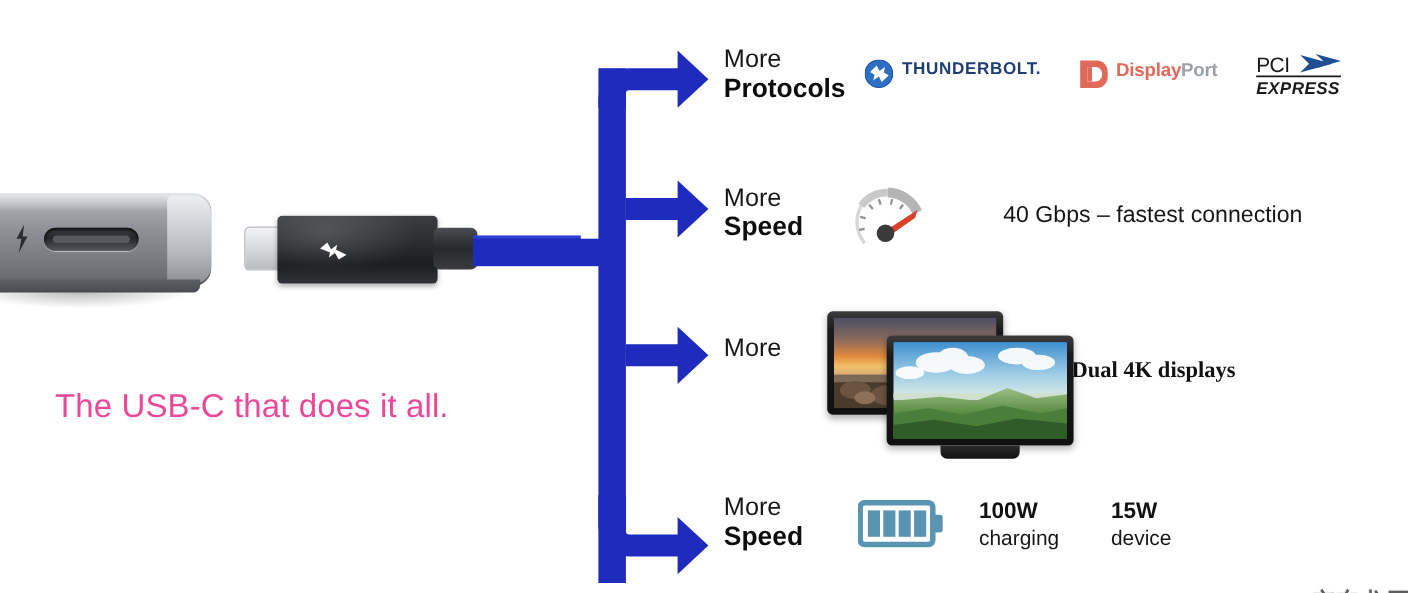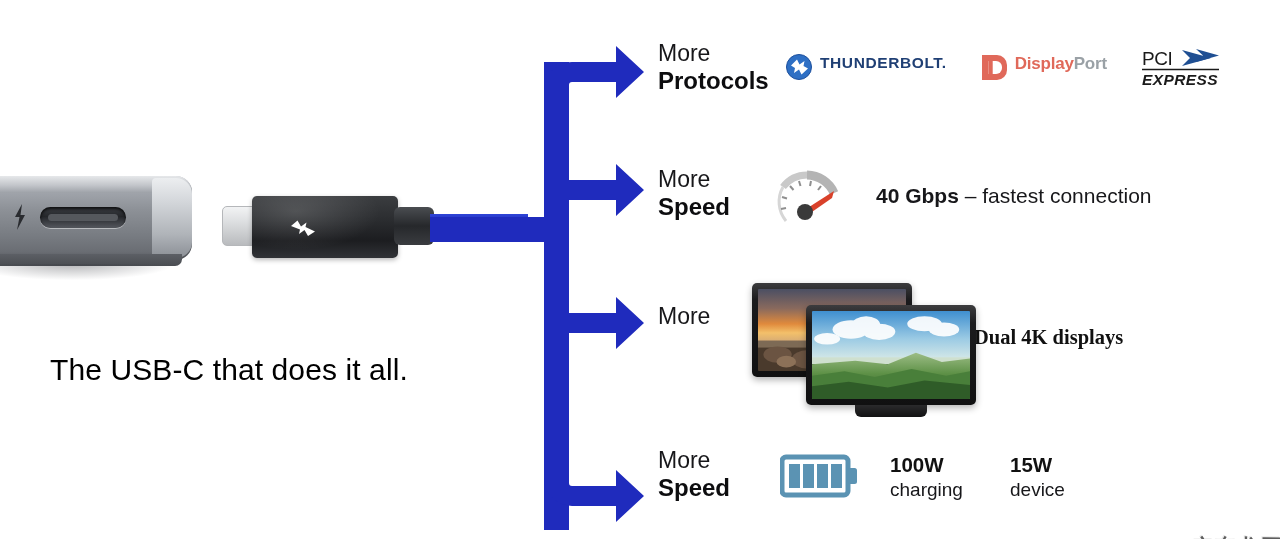--- a/index.html
+++ b/index.html
@@ -95,21 +95,21 @@
   }
   .cable {
     position: absolute; left: 208px; top: 18px;
     width: 98px; height: 24px;
     background: linear-gradient(180deg,#2f44d6 0%, #1c2bb8 45%, #141f96 100%);
   }
 
   .tagline {
     position: absolute; left: 50px; top: 353px;
     font-size: 30px; font-weight: 400; letter-spacing: .1px;
-    color: #000000; white-space: nowrap;
+    color: #ec4899; white-space: nowrap;
   }
 
   
   .arrows { position: absolute; left: 430px; top: 20px; width: 240px; height: 510px; }
 
   
   .row { position: absolute; left: 658px; }
   .row-label { width: 118px; line-height: 1.17; }
   .row-label .more { font-size: 23px; font-weight: 400; color: #17171a; }
   .row-label .key  { font-size: 24px; font-weight: 700; color: #0d0d0f; }
@@ -135,21 +135,21 @@
   .dp-word .dp-b { color: #9aa1a6; }
 
   .pci-logo { width: 82px; height: 42px; }
 
   
   .gauge { position: absolute; left: 108px; top: 3px; width: 82px; height: 62px; }
   .speed-text {
     position: absolute; left: 218px; top: 18px;
     font-size: 21px; white-space: nowrap; color: #17171a;
   }
-  .speed-text b { font-weight: 700; }
+  .speed-text b { font-weight: 400; margin-left: 36px; }
 
   
   .monitors { position: absolute; left: 88px; top: -20px; width: 214px; height: 124px; }
   .mon {
     position: absolute;
     border-radius: 5px;
     background: linear-gradient(180deg,#3c3c3e 0%, #1b1b1d 18%, #101011 100%);
     padding: 6px;
     box-shadow: 0 3px 7px rgba(0,0,0,.3);
   }

